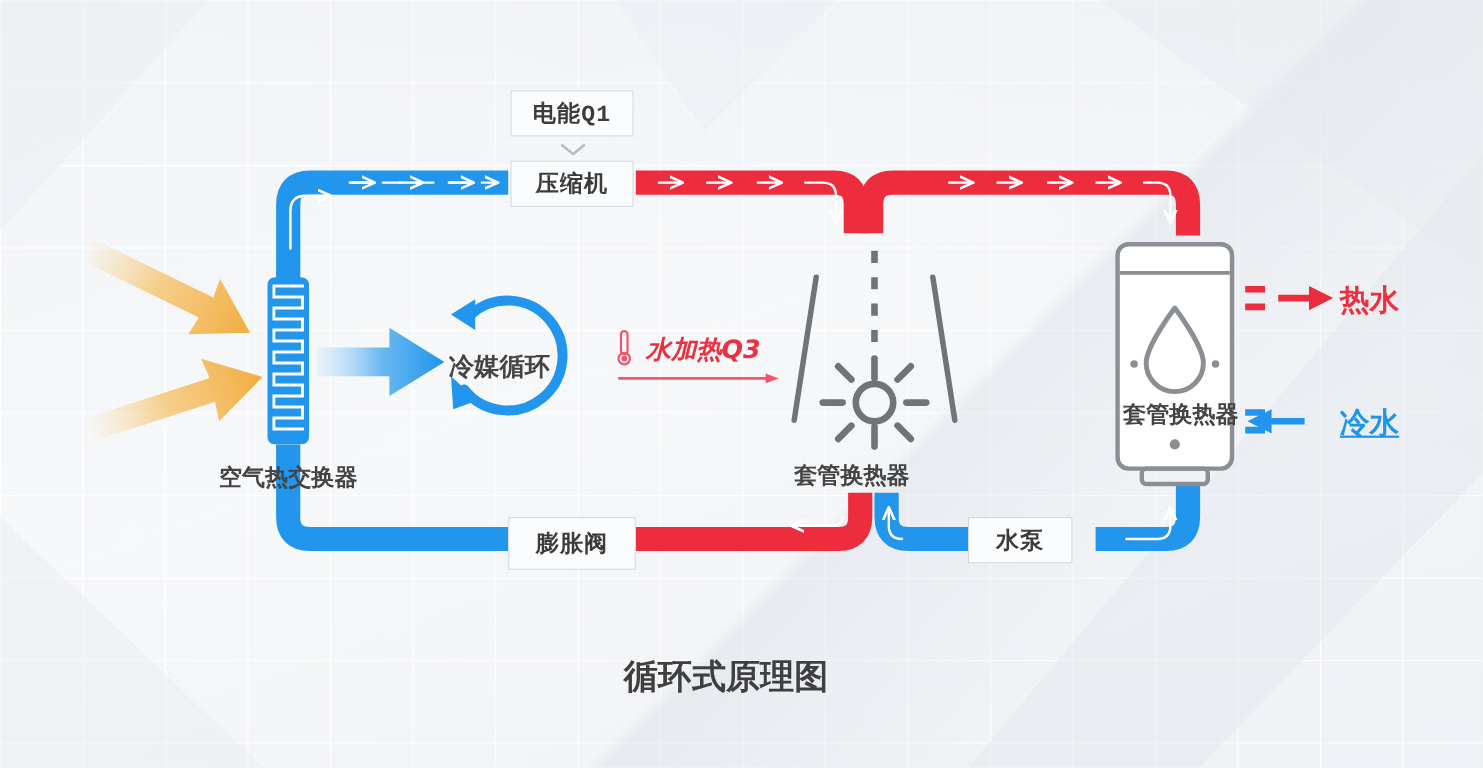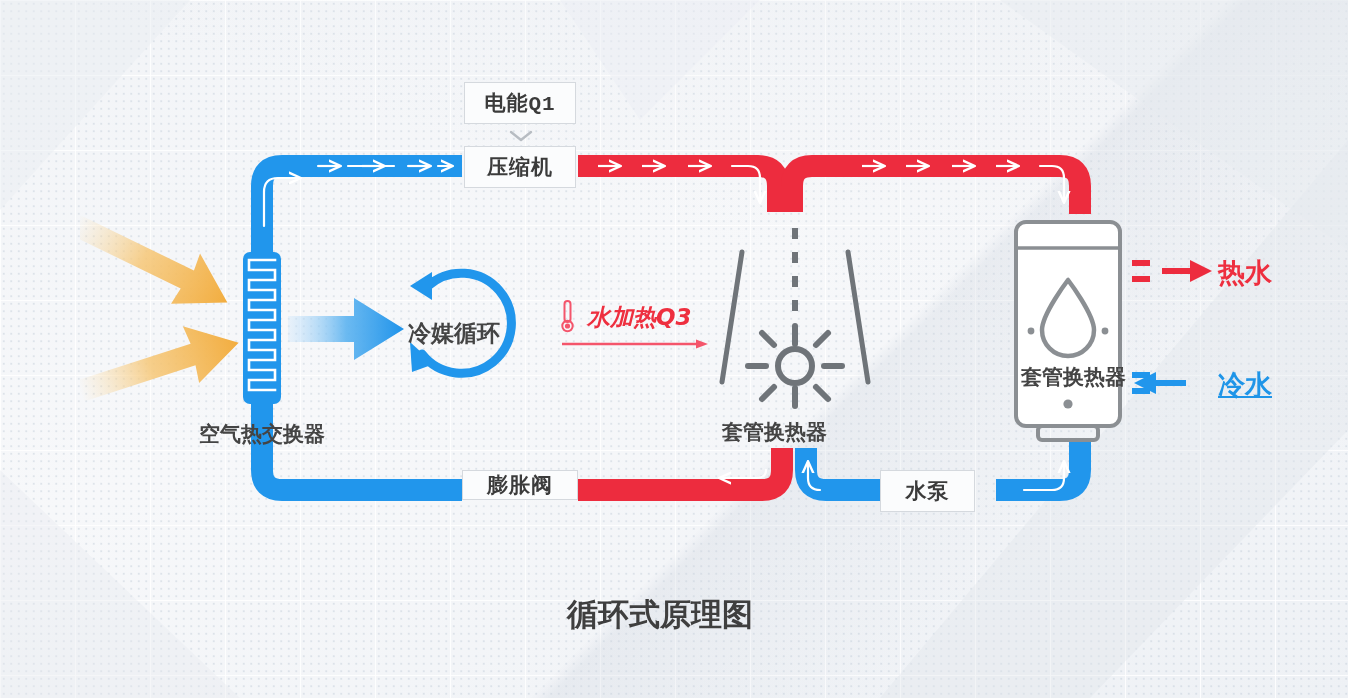--- a/index.html
+++ b/index.html
@@ -201,21 +201,21 @@
   </div>
 
   <svg class="abs" style="left:508px;top:128px;z-index:9;" width="26" height="16" viewBox="0 0 26 16">
     <path d="M3,4 L13,12 L23,4" fill="none" stroke="#b7bcc2" stroke-width="2.4" stroke-linecap="round" stroke-linejoin="round"></path>
   </svg>
 
   <div class="lbox" style="left:464px;top:146px;width:112px;height:42px;font-size:21px;">
     <span>压缩机</span>
   </div>
 
-  <div class="lbox" style="left:462px;top:470px;width:116px;height:30px;font-size:21px;">
+  <div class="lbox" style="left:462px;top:470px;width:116px;height:48px;font-size:21px;">
     <span>膨胀阀</span>
   </div>
 
   <div class="lbox" style="left:880px;top:470px;width:95px;height:42px;font-size:21px;">
     <span>水泵</span>
   </div>
 
 
   <div class="cap" style="left:199px;top:420px;font-size:21px;">空气热交换器</div>
 

